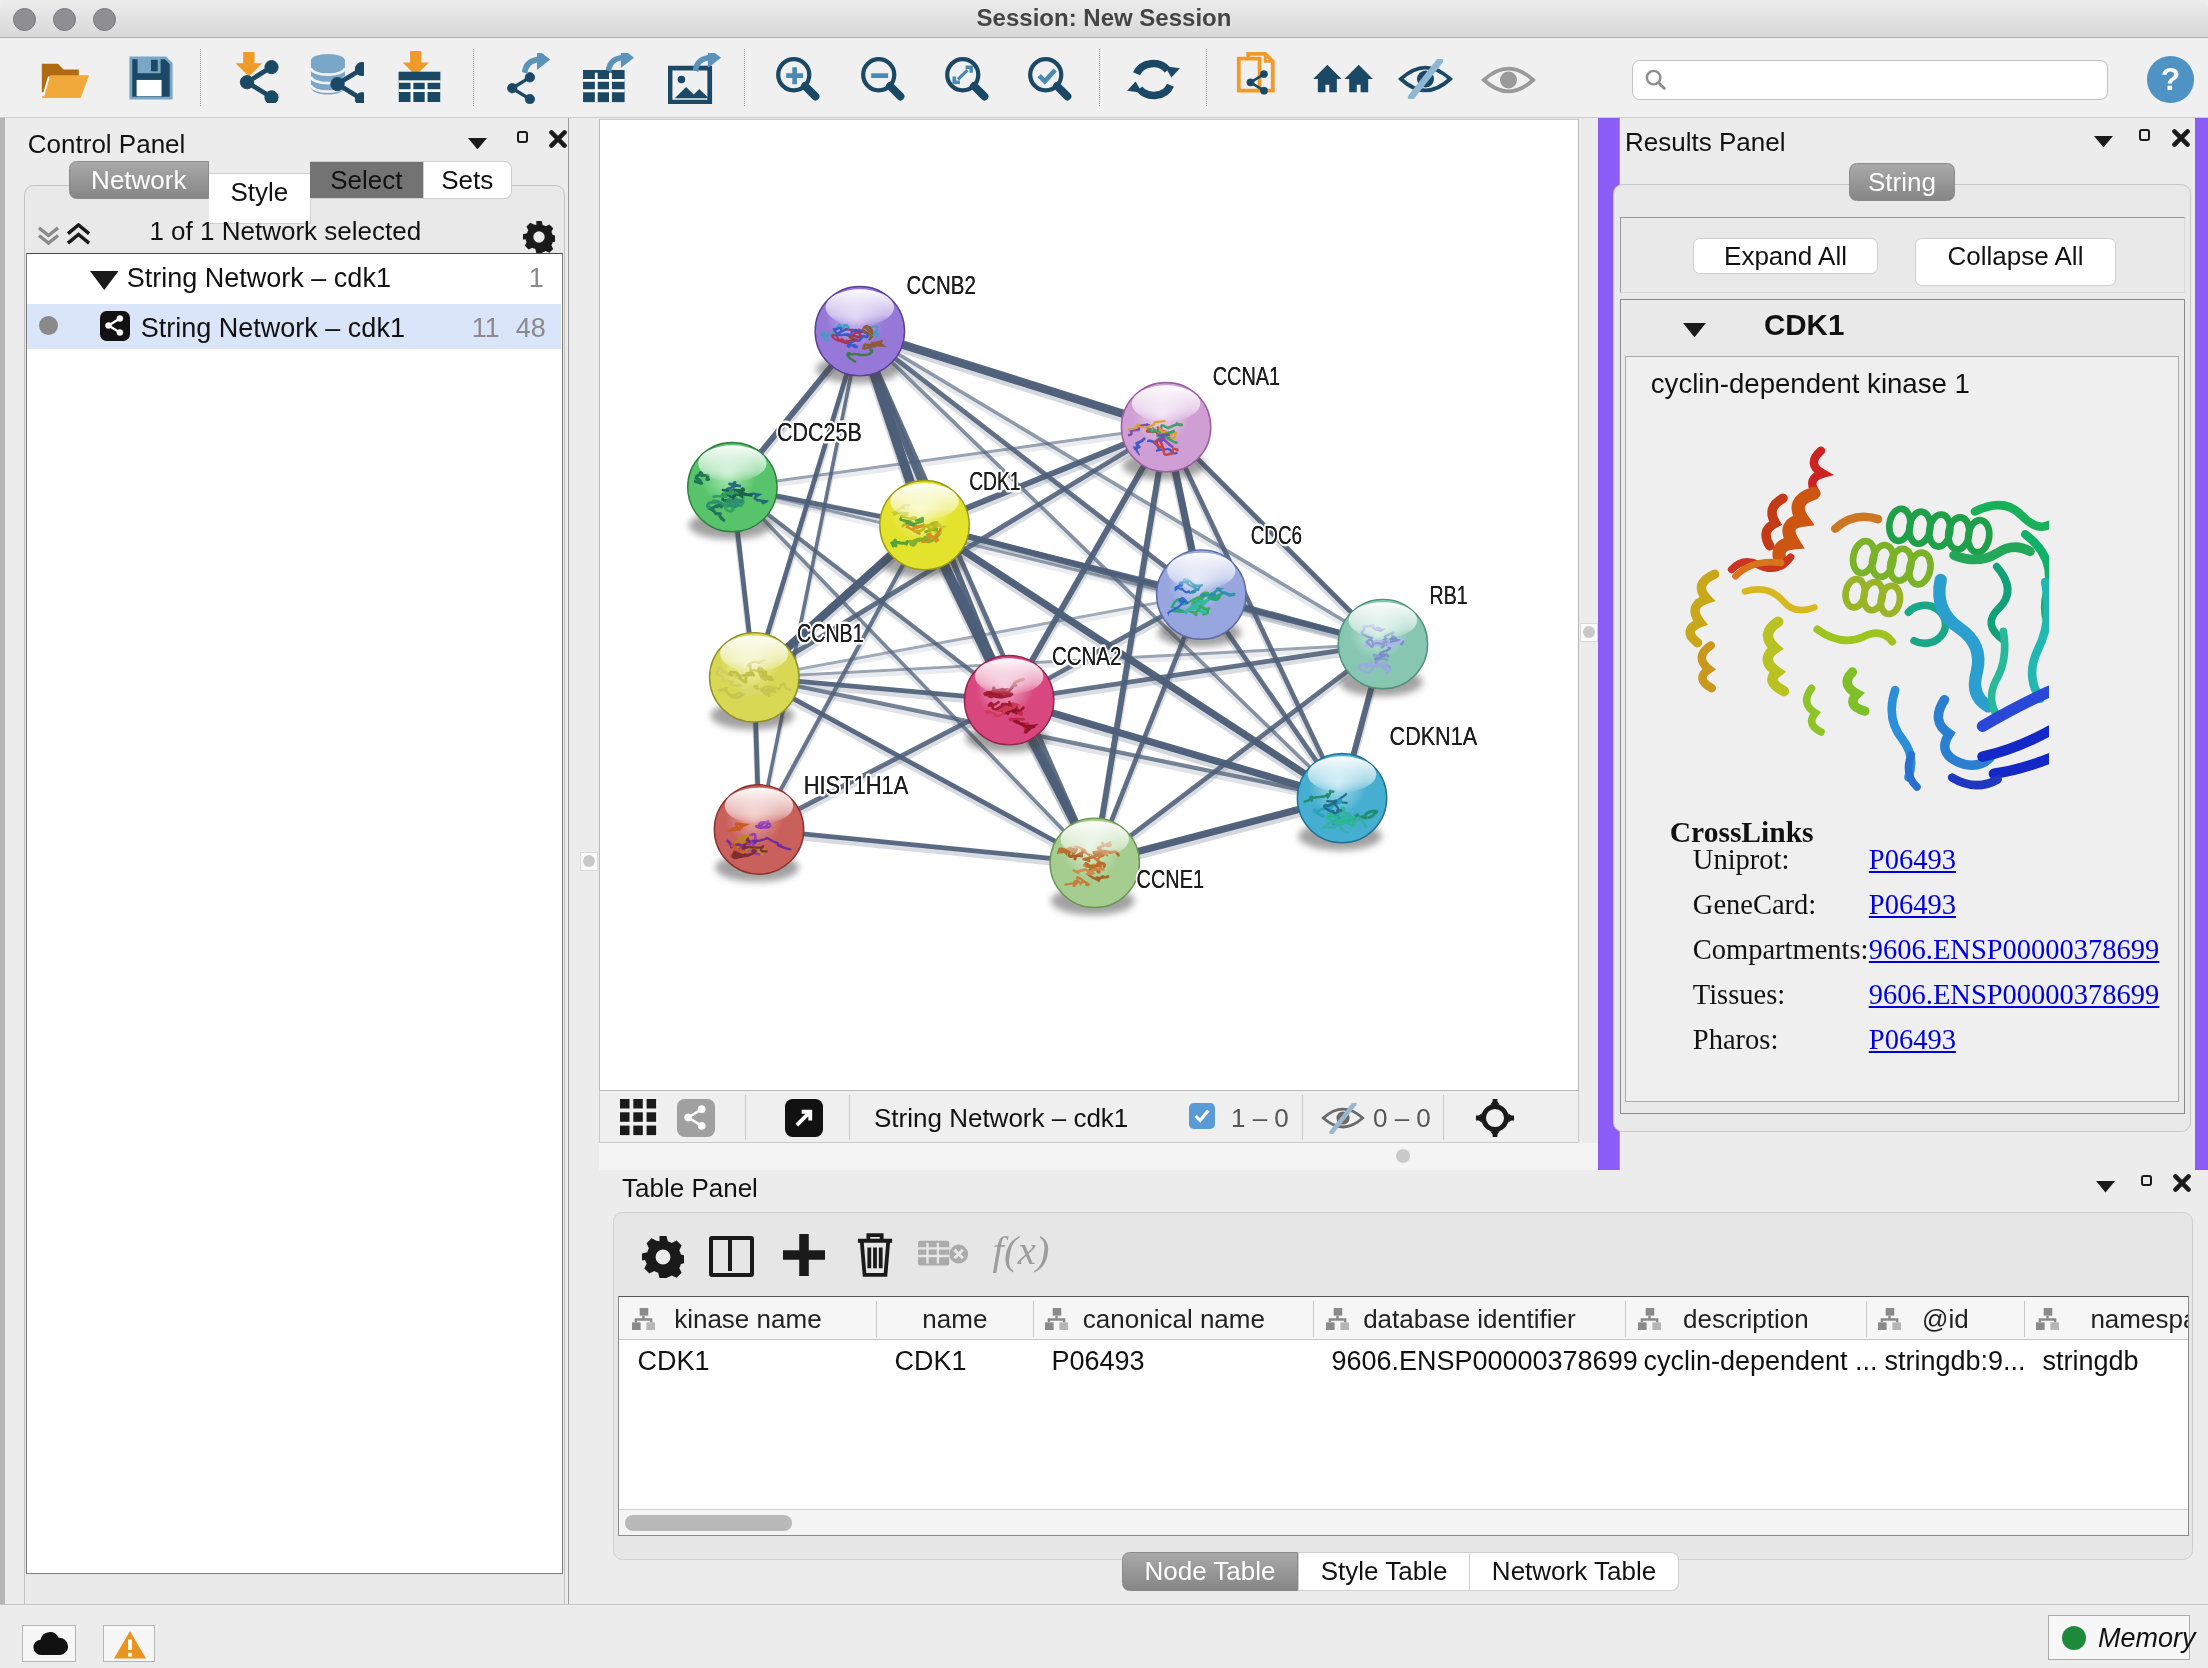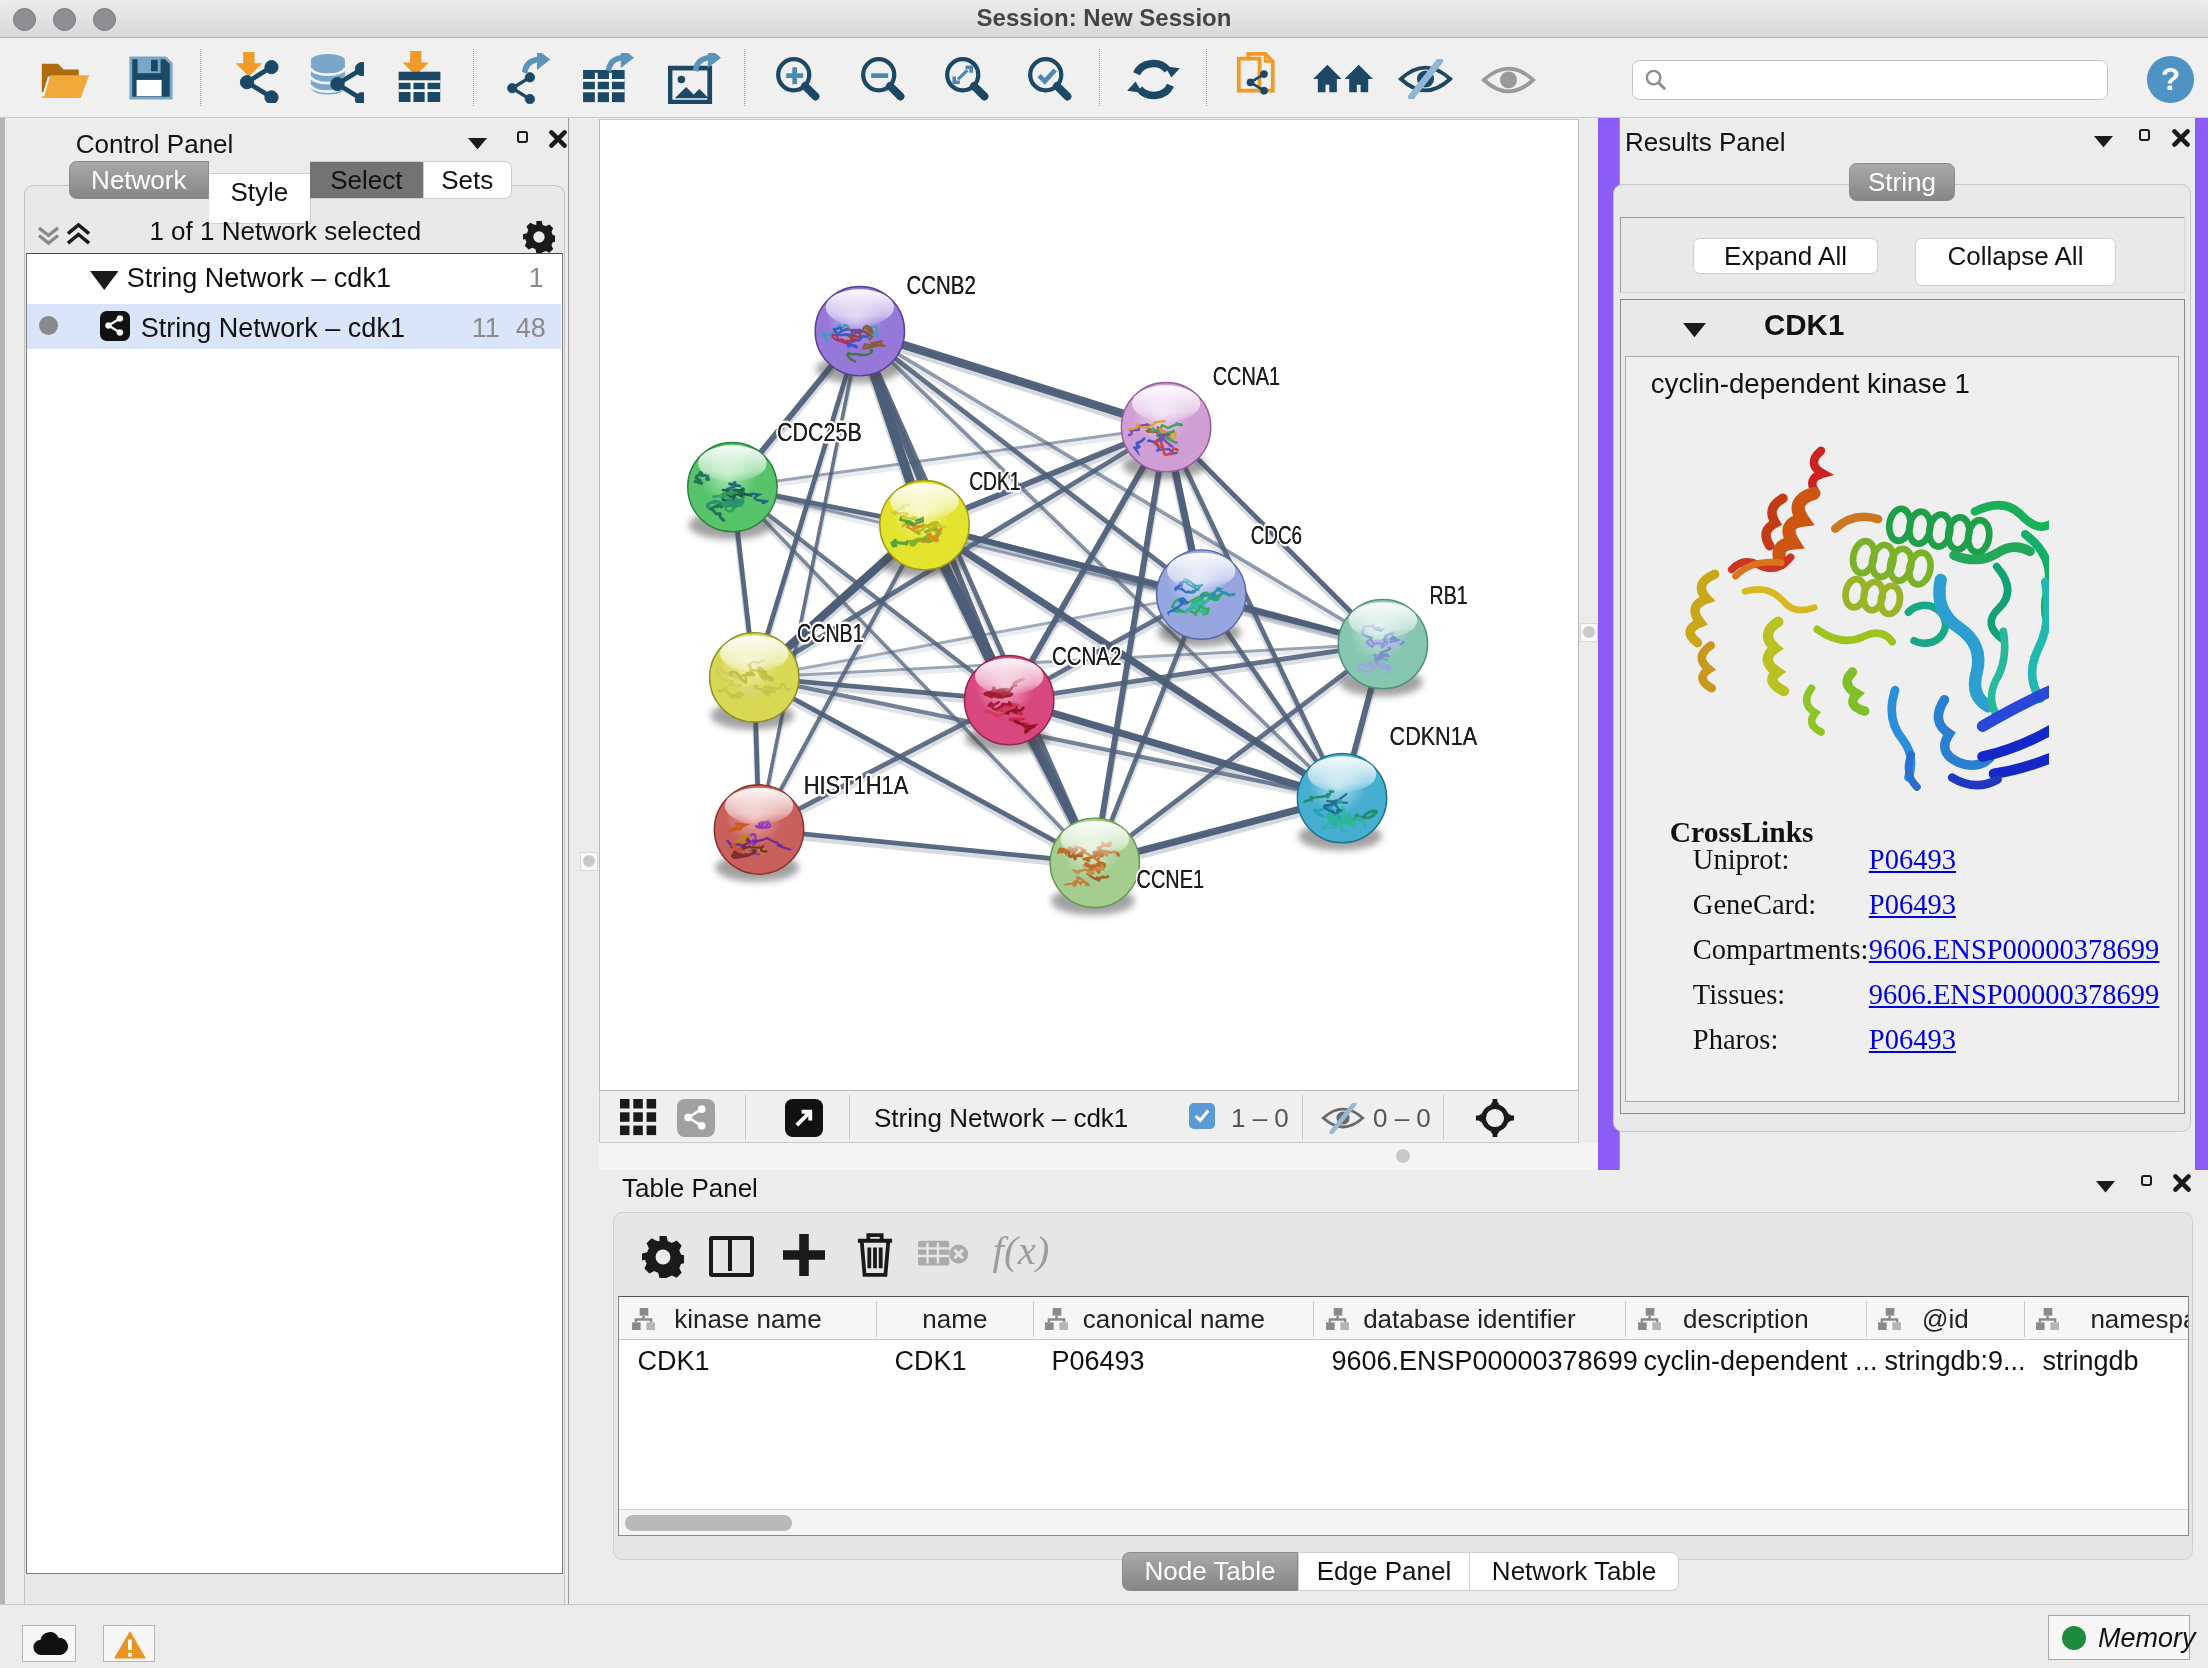--- a/index.html
+++ b/index.html
@@ -208,21 +208,21 @@
   <div class="abs" style="left:2146px;top:17px;">
       <svg width="49" height="49" viewBox="0 0 52 52" style="">
         <circle cx="26" cy="26" r="25" fill="#4e93c3"></circle>
 <text x="26" y="37" font-family="Liberation Sans, sans-serif" font-size="34" font-weight="bold" fill="#ffffff" text-anchor="middle">?</text>
       </svg>
     </div>
 </div>
 
 <div class="abs" style="left:0;top:118px;width:4.8px;height:1486px;background:#b5b5b5;"></div>
 <div class="abs" id="controlpanel" style="left:4.8px;top:118px;width:564px;height:1486px;background:#ececec;border-right:1px solid #9c9c9c;">
-  <div class="abs paneltitle" style="left:23px;top:10.5px;margin-left:48px;">Control Panel</div>
+  <div class="abs paneltitle" style="left:23px;top:10.5px;">Control Panel</div>
   <svg class="abs" width="19" height="11.4" viewBox="0 0 20 12" style="left:463px;top:20px;">
       <path d="M0 0 h20 L10 12z" fill="#1a1a1a"></path>
     </svg>
   <div class="abs" style="left:512px;top:13.3px;width:11.4px;height:11.4px;border:2.9px solid #1a1a1a;border-radius:2.9px;"></div>
   <svg class="abs" width="18" height="18" viewBox="0 0 22 22" style="left:544px;top:12.4px;">
       <path d="M3 3 L19 19 M19 3 L3 19" stroke="#1a1a1a" stroke-width="5.5" stroke-linecap="round"></path>
     </svg>
 
   <div class="abs" style="left:19px;top:67px;width:541px;height:1462px;background:#e9e9e9;border:1px solid #c2c2c2;border-radius:9.5px;"></div>
 
@@ -947,21 +947,21 @@
 <div class="abs" style="left:1265px;top:49px;font-size:27px;color:#111;white-space:nowrap;">stringdb:9...</div>
 <div class="abs" style="left:1423px;top:49px;font-size:27px;color:#111;white-space:nowrap;">stringdb</div>
 
       <div class="abs" style="left:0;top:212px;width:1569px;height:26px;background:#f4f4f4;border-top:1px solid #d0d0d0;">
         <div class="abs" style="left:5.7px;top:4.8px;width:167px;height:16px;background:#b9b9b9;border-radius:8.6px;"></div>
       </div>
     </div>
   </div>
 
   <div class="abs" style="left:537px;top:382px;width:176px;height:39px;background:linear-gradient(#a9a9a9,#868686);border:1px solid #8a8a8a;border-radius:7.6px 0 0 7.6px;color:#fff;font-size:26px;text-align:center;line-height:37px;">Node Table</div>
-  <div class="abs" style="left:713px;top:382px;width:172px;height:39px;background:#fff;border:1px solid #cfcfcf;font-size:26px;color:#111;text-align:center;line-height:37px;">Edge Panel</div>
+  <div class="abs" style="left:713px;top:382px;width:172px;height:39px;background:#fff;border:1px solid #cfcfcf;font-size:26px;color:#111;text-align:center;line-height:37px;">Style Table</div>
   <div class="abs" style="left:885px;top:382px;width:209px;height:39px;background:#fff;border:1px solid #cfcfcf;border-left:none;border-radius:0 7.6px 7.6px 0;font-size:26px;color:#111;text-align:center;line-height:37px;">Network Table</div>
 </div>
 
 <div class="abs" style="left:0;top:1604px;width:2208px;height:65px;background:#ececec;border-top:1px solid #c6c6c6;">
   <div class="abs" style="left:22px;top:20px;width:54px;height:37px;background:#f7f7f7;border:1px solid #b5b5b5;">
     <svg width="36" height="25" viewBox="0 0 38 26" style="margin:5.7px 8.6px">
         <path d="M10 24 a8 8 0 0 1 -1 -16 a10 10 0 0 1 19 -2 a7 7 0 0 1 2 18z" fill="#111"></path>
       </svg>
   </div>
   <div class="abs" style="left:103px;top:20px;width:52px;height:37px;background:#f7f7f7;border:1px solid #b5b5b5;">

